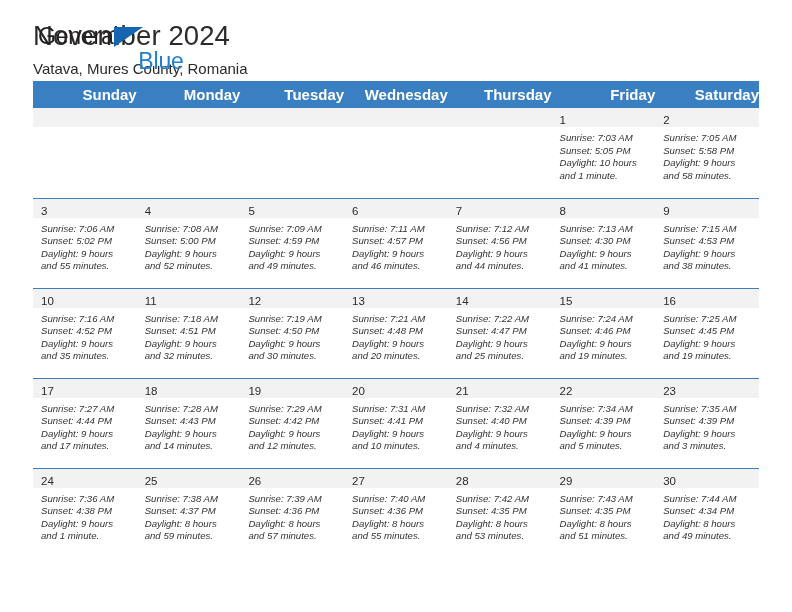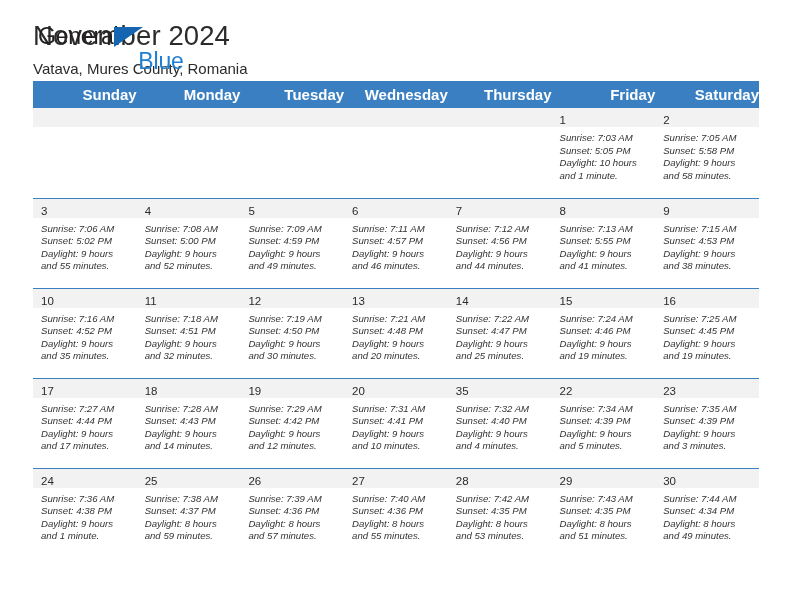--- a/index.html
+++ b/index.html
@@ -317,21 +317,21 @@
               <div class="cell-line">Daylight: 9 hours</div>
               <div class="cell-line">and 44 minutes.</div>
             </div>
           </div>
         </td>
         <td>
           <div class="cell">
             <div class="daynum-band"><span class="daynum">8</span></div>
             <div class="cell-body">
               <div class="cell-line">Sunrise: 7:13 AM</div>
-              <div class="cell-line">Sunset: 5:55 PM</div>
+              <div class="cell-line">Sunset: 4:30 PM</div>
               <div class="cell-line">Daylight: 9 hours</div>
               <div class="cell-line">and 41 minutes.</div>
             </div>
           </div>
         </td>
         <td>
           <div class="cell">
             <div class="daynum-band"><span class="daynum">9</span></div>
             <div class="cell-body">
               <div class="cell-line">Sunrise: 7:15 AM</div>
@@ -463,21 +463,21 @@
             <div class="cell-body">
               <div class="cell-line">Sunrise: 7:31 AM</div>
               <div class="cell-line">Sunset: 4:41 PM</div>
               <div class="cell-line">Daylight: 9 hours</div>
               <div class="cell-line">and 10 minutes.</div>
             </div>
           </div>
         </td>
         <td>
           <div class="cell">
-            <div class="daynum-band"><span class="daynum">35</span></div>
+            <div class="daynum-band"><span class="daynum">21</span></div>
             <div class="cell-body">
               <div class="cell-line">Sunrise: 7:32 AM</div>
               <div class="cell-line">Sunset: 4:40 PM</div>
               <div class="cell-line">Daylight: 9 hours</div>
               <div class="cell-line">and 4 minutes.</div>
             </div>
           </div>
         </td>
         <td>
           <div class="cell">

